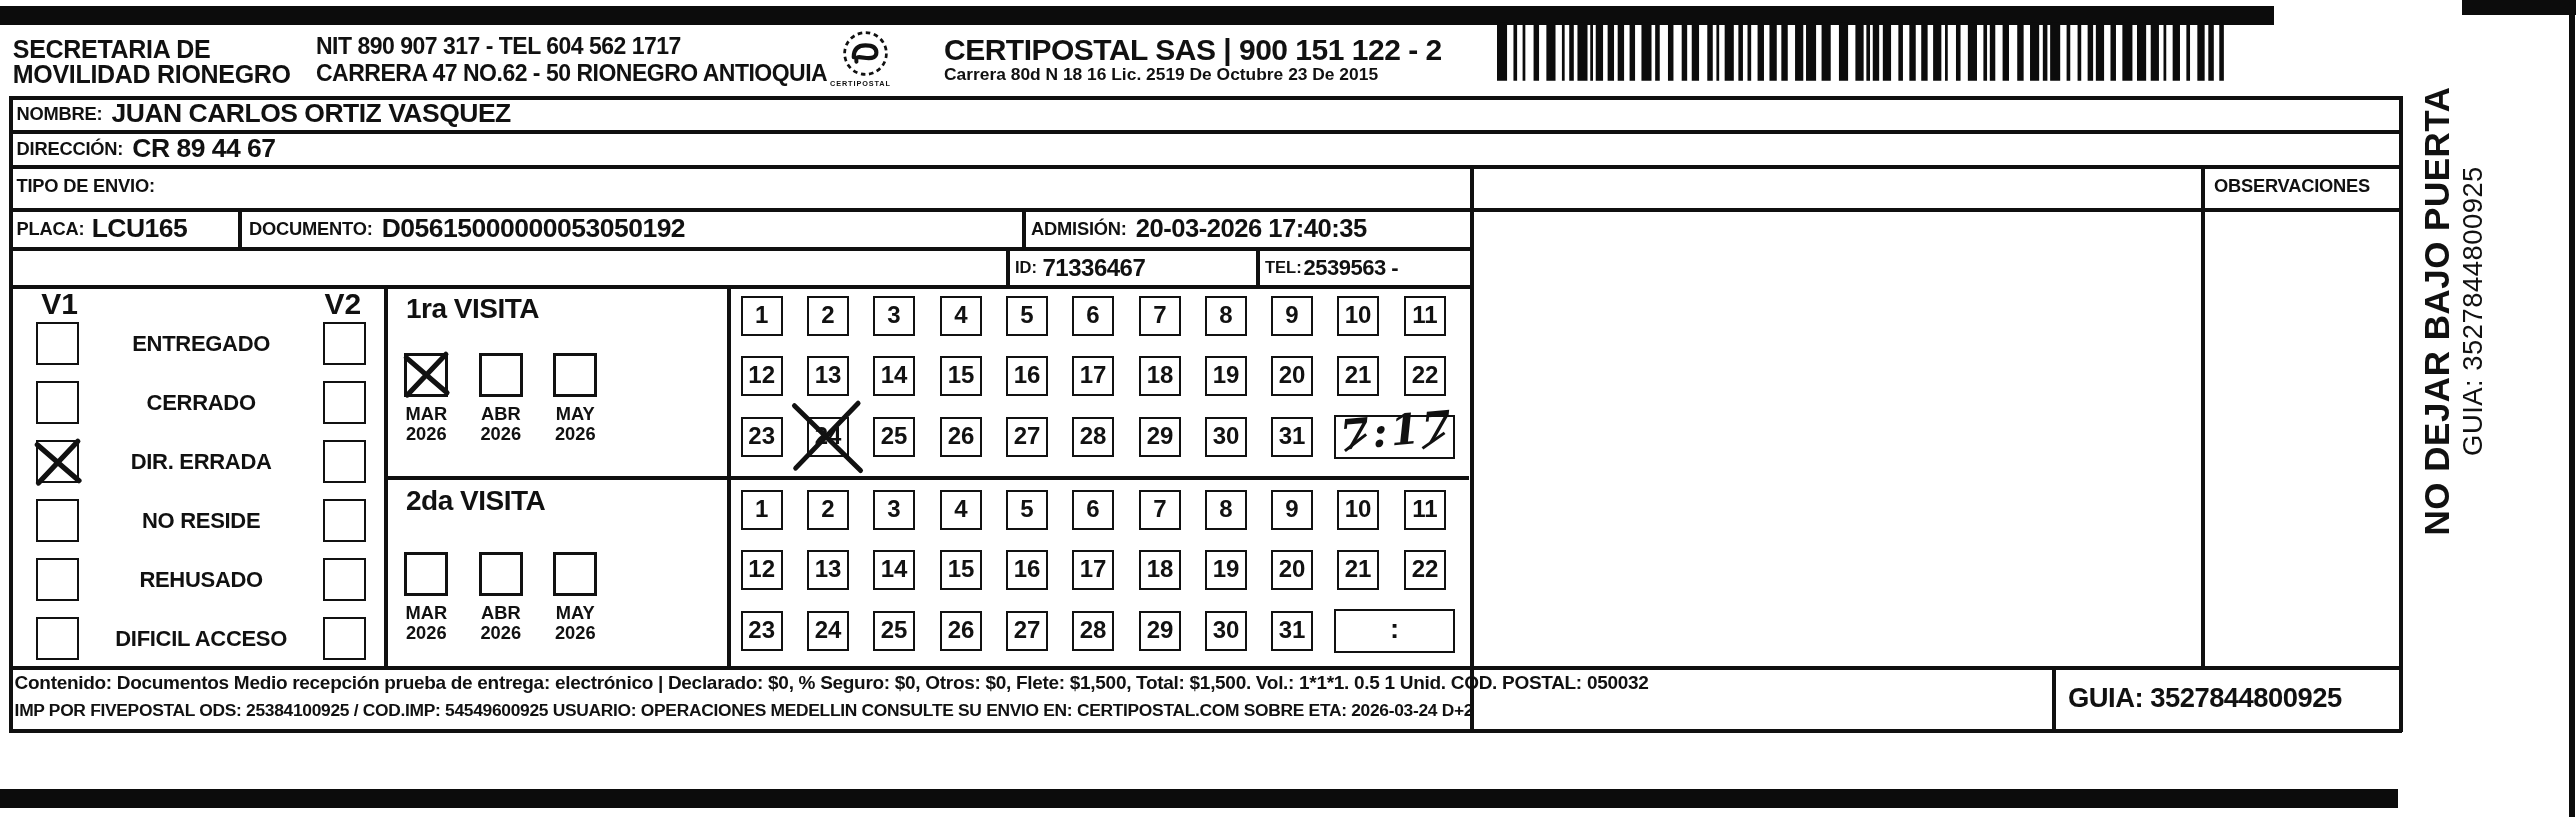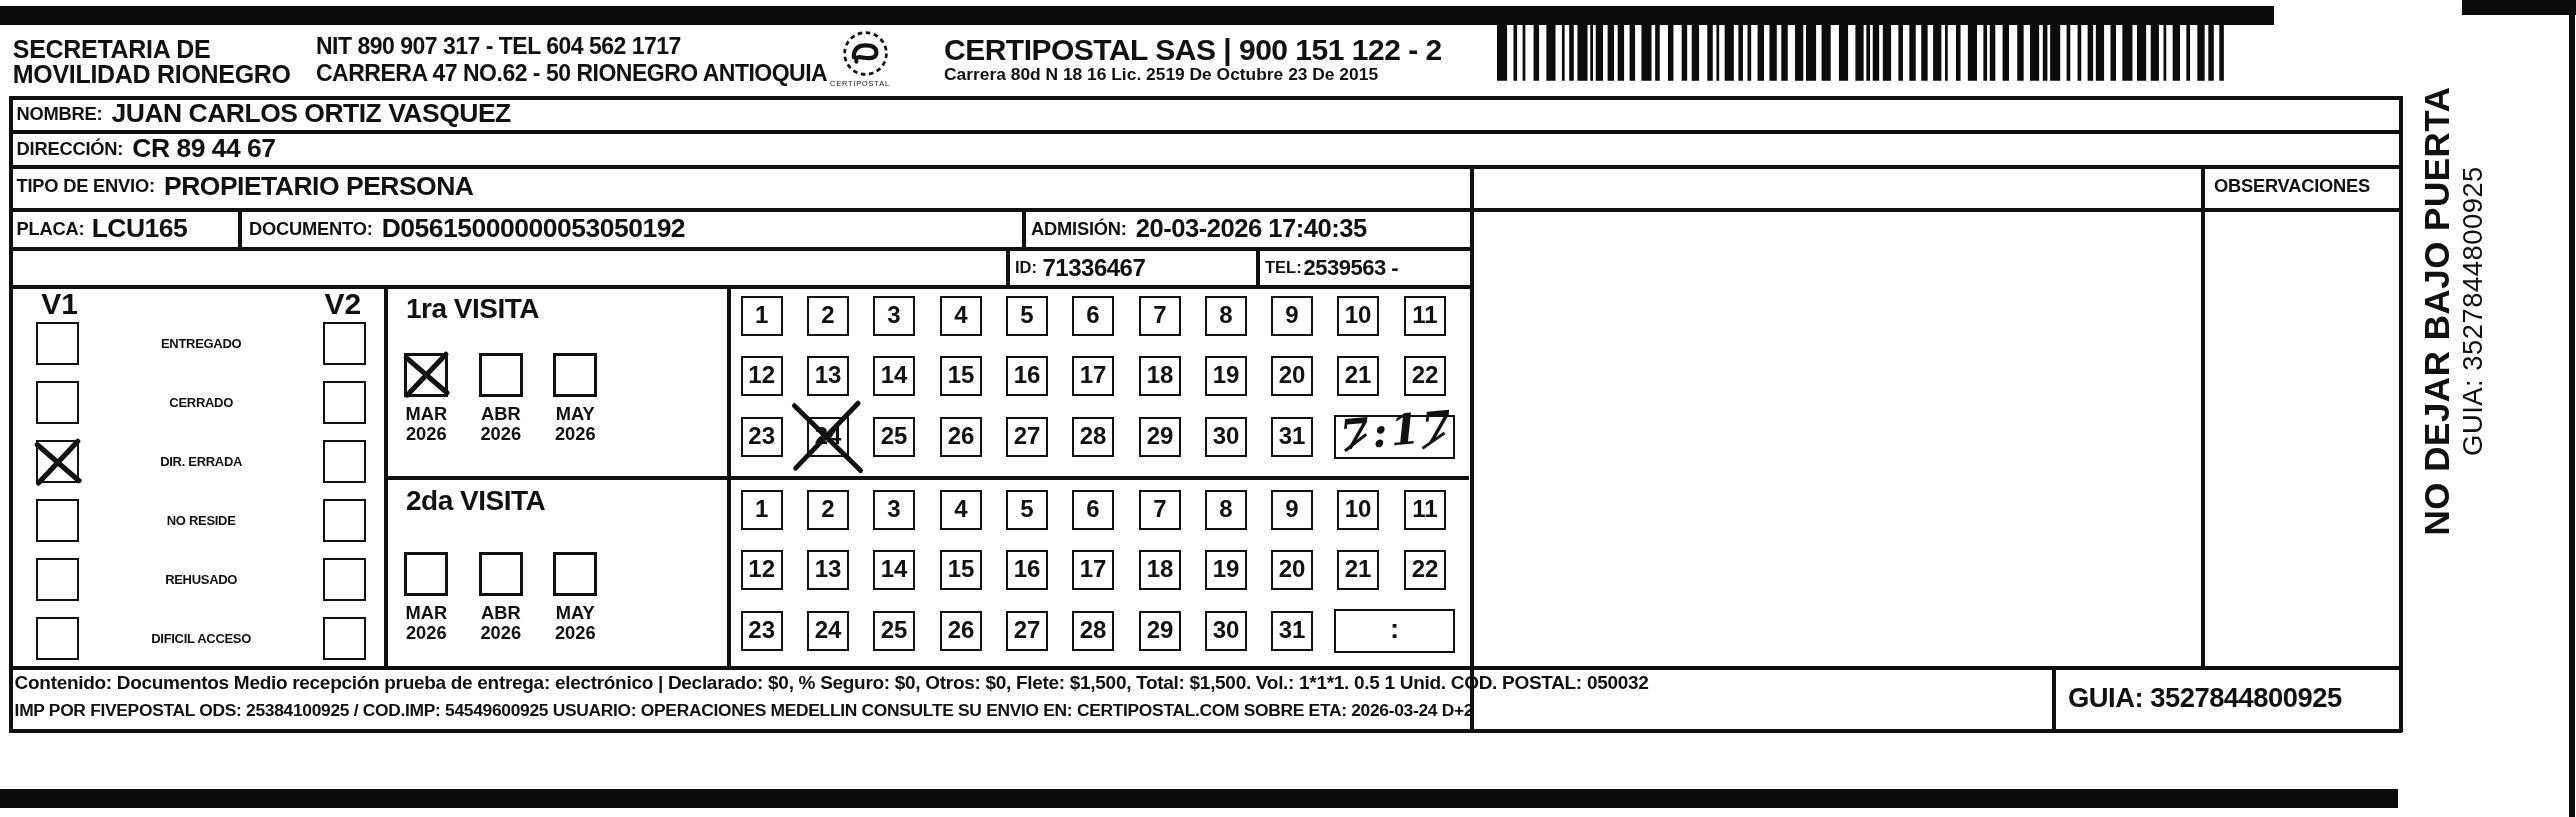--- a/index.html
+++ b/index.html
@@ -14,29 +14,29 @@
   .val-sm{font-weight:bold;font-size:24px;letter-spacing:-0.5px;white-space:nowrap;}
   .cellrow{position:absolute;display:flex;align-items:center;gap:9.1px;}
   .hdr-cell{position:absolute;display:flex;align-items:center;justify-content:center;
             font-weight:bold;font-size:20px;letter-spacing:-0.2px;}
   
   .h-sender{position:absolute;left:12.8px;font-size:25px;font-weight:bold;letter-spacing:-0.3px;white-space:nowrap;}
   .h-mid{position:absolute;left:316px;font-size:23px;font-weight:bold;letter-spacing:-0.5px;white-space:nowrap;}
   .h-courier{position:absolute;left:944px;font-size:30px;font-weight:bold;letter-spacing:-0.5px;white-space:nowrap;}
   .h-courier-addr{position:absolute;left:944px;font-size:17.4px;font-weight:bold;white-space:nowrap;}
   .logo{position:absolute;left:841px;top:29px;width:49px;height:49px;}
-  .logo-caption{position:absolute;left:830px;top:79px;font-size:7.3px;font-weight:normal;letter-spacing:0.9px;}
+  .logo-caption{position:absolute;left:830px;top:79px;font-size:7.3px;font-weight:bold;letter-spacing:0.9px;}
   .barcode{position:absolute;left:1497px;top:22px;width:736px;height:59px;}
   
   .status-col{position:absolute;left:9.1px;top:287px;width:375px;height:379px;}
   .vhead{position:absolute;top:0px;left:0;right:0;padding:0 18.3px 0 27.4px;display:flex;justify-content:space-between;}
   .vhead span{width:46px;text-align:center;font-size:30px;font-weight:bold;}
   .status-rows{position:absolute;top:27.4px;left:0;right:0;padding:0 18.3px 0 27.4px;}
   .status-row{height:59px;display:flex;align-items:center;}
-  .status-label{flex:1;text-align:center;font-size:13px;font-weight:bold;letter-spacing:-0.3px;}
+  .status-label{flex:1;text-align:center;font-size:22px;font-weight:bold;letter-spacing:-0.3px;}
   .chk{width:43px;height:43px;border:2.7px solid #111;position:relative;flex:none;background:#fff;box-sizing:border-box;}
   .chk.month{width:44px;height:44px;border-width:3.7px;}
   .chk svg{position:absolute;left:-3.7px;top:-3.7px;width:calc(100% + 7.3px);height:calc(100% + 7.3px);overflow:visible;}
   .chk svg path{stroke:#111;stroke-width:4.5;stroke-linecap:round;fill:none;}
   
   .visits-col{position:absolute;left:384px;top:287px;width:343px;height:379px;}
   .visit-title{position:absolute;left:22px;font-size:28px;font-weight:bold;letter-spacing:-0.5px;white-space:nowrap;}
   .months-row{position:absolute;left:12.8px;display:flex;gap:15.5px;}
   .month-col{width:59px;display:flex;flex-direction:column;align-items:center;}
   .month-label{font-size:18.3px;font-weight:bold;margin-top:7.3px;line-height:1.1;}
@@ -178,21 +178,20 @@
   <div class="cellrow" style="left:16.5px;top:97px;height:33px;">
     <span class="lbl">NOMBRE:</span>
     <span class="val">JUAN CARLOS ORTIZ VASQUEZ</span>
   </div>
   <div class="cellrow" style="left:16.5px;top:132px;height:33px;">
     <span class="lbl">DIRECCIÓN:</span>
     <span class="val">CR 89 44 67</span>
   </div>
   <div class="cellrow" style="left:16.5px;top:166px;height:40px;">
     <span class="lbl">TIPO DE ENVIO:</span>
-    <span class="val">PROPIETARIO PERSONA</span>
   </div>
   <div class="cellrow" style="left:16.5px;top:210px;height:37px;gap:7.3px;">
     <span class="lbl">PLACA:</span>
     <span class="val">LCU165</span>
   </div>
   <div class="cellrow" style="left:249px;top:210px;height:37px;">
     <span class="lbl">DOCUMENTO:</span>
     <span class="val">D05615000000053050192</span>
   </div>
   <div class="cellrow" style="left:1031px;top:210px;height:37px;">

